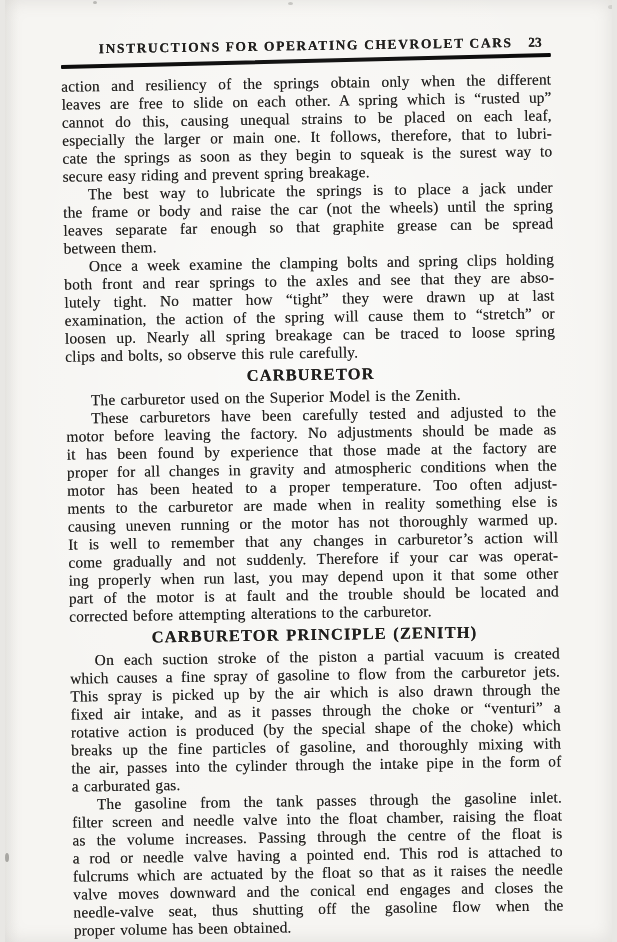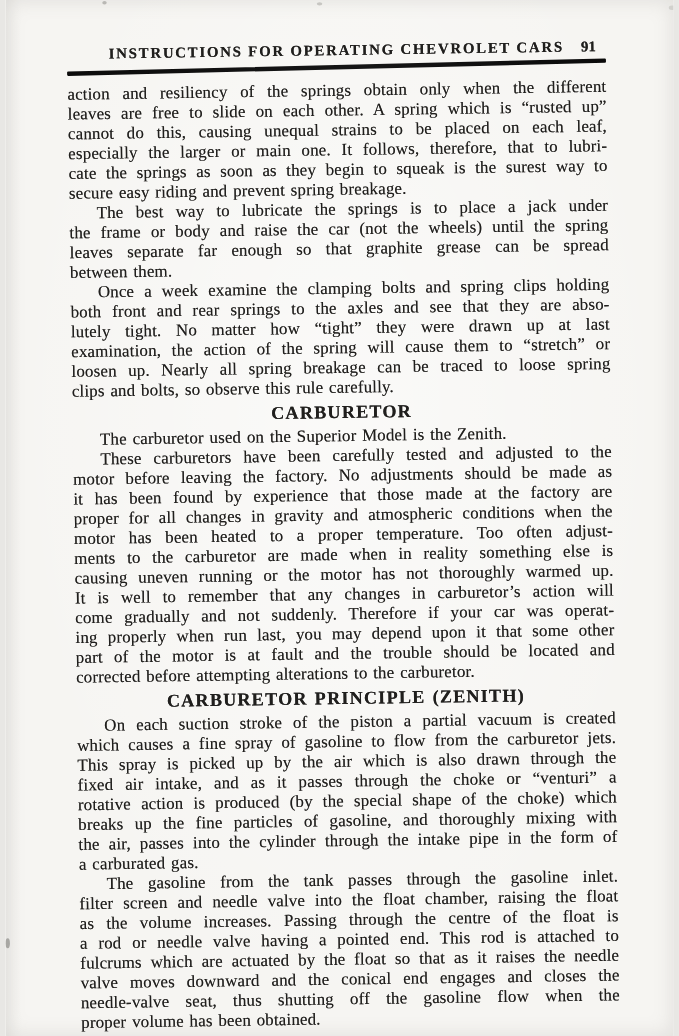--- a/index.html
+++ b/index.html
@@ -101,21 +101,21 @@
 <div class="page">
   <div class="speck s1"></div>
   <div class="speck s2"></div>
   <div class="speck s3"></div>
   <div class="speck s4"></div>
   <div class="speck s5"></div>
 
   <div class="scan">
     <div class="running-header">
       <div class="running-title">INSTRUCTIONS FOR OPERATING CHEVROLET CARS</div>
-      <div class="folio">91</div>
+      <div class="folio">23</div>
     </div>
     <div class="header-rule"></div>
     <div class="blocks">
         <div class="para">
           <div class="line">action and resiliency of the springs obtain only when the different</div>
           <div class="line">leaves are free to slide on each other.  A spring which is “rusted up”</div>
           <div class="line">cannot do this, causing unequal strains to be placed on each leaf,</div>
           <div class="line">especially the larger or main one.  It follows, therefore, that to lubri-</div>
           <div class="line">cate the springs as soon as they begin to squeak is the surest way to</div>
           <div class="line last">secure easy riding and prevent spring breakage.</div>

